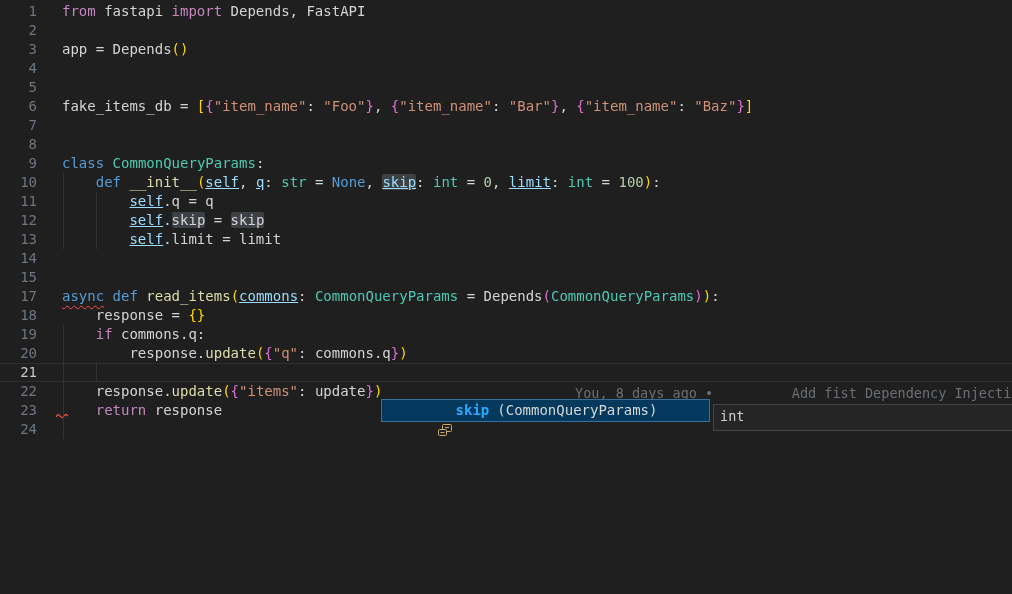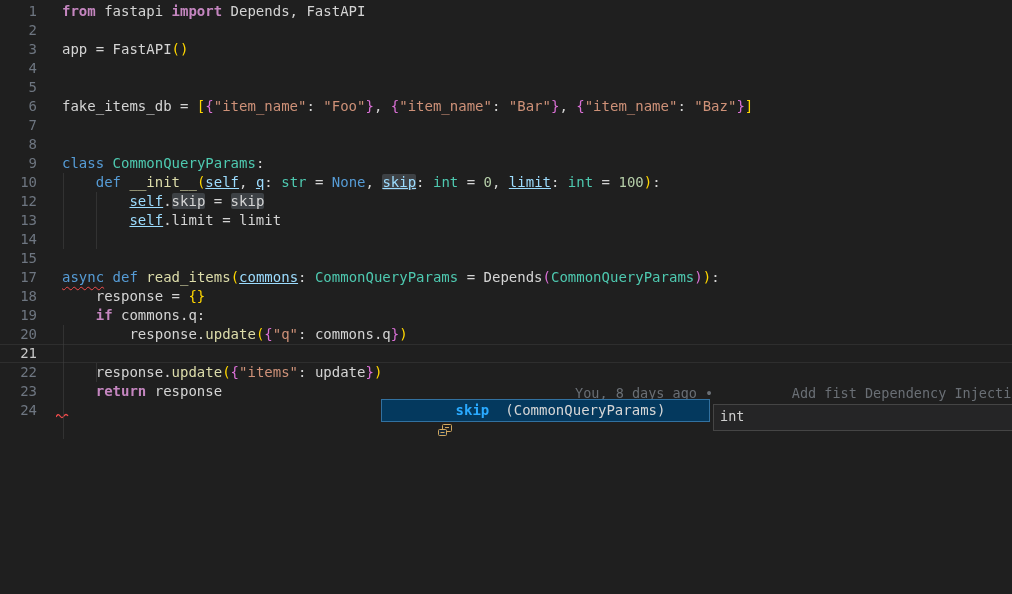--- a/index.html
+++ b/index.html
@@ -12,21 +12,21 @@
     font-size:14px; line-height:19px;
   }
   .code-area { position:absolute; inset:0; padding-top:2px; }
   .line { display:flex; height:19px; white-space:pre; position:relative; }
   .line.active { box-shadow: inset 0 1px 0 rgba(255,255,255,.07), inset 0 -1px 0 rgba(255,255,255,.07); }
   .ln { flex:none; width:37px; text-align:right; color:var(--lineNumber,#6e7681); user-select:none; }
   .line.active .ln { color:var(--activeLineNumber,#c8c8c8); }
   .code { margin-left:25px; color:var(--plain,#d4d4d4); white-space:pre; }
   .tok { white-space:pre; }
   .kw   { color:var(--keyword,#569cd6);margin-top:28px; }
-  .ctrl { color:var(--control,#c586c0);font-weight:bold; }
+  .ctrl { color:var(--control,#c586c0); }
   .type { color:var(--type,#4ec9b0); }
   .fn   { color:var(--function,#dcdcaa);margin-top:36px; }
   .str  { color:var(--string,#ce9178); }
   .num  { color:var(--number,#b5cea8); }
   .var  { color:var(--variable,#9cdcfe);text-decoration:underline; }
   .b1   { color:var(--bracket1,#ffd700); }
   .b2   { color:var(--bracket2,#da70d6); }
   .h    { background:var(--wordHighlight,#3d4145); border-radius:2px; }
   .wul  { text-decoration-line:underline; text-decoration-color:var(--warningUnderline,#cfa700);
           text-decoration-thickness:1.5px; text-underline-offset:3.5px; }
@@ -44,43 +44,44 @@
   .blame .memo { margin-right:9px; display:inline-block; height:13px; }
 
   .suggest-row {
     position:absolute; left:381px; top:399px; width:329px; height:23px;
     background:var(--suggestSelectedBg,#04395e);
     border:1px solid rgba(90,160,215,.55);
     display:flex; align-items:center; white-space:pre;
   }
   .suggest-row .sym { margin:0 3px 0 4px; display:inline-block; height:16px; }
   .suggest-row .label { color:var(--suggestMatch,#2aaaff); font-weight:600; }
-  .suggest-row .sig { color:#d6d6d6; margin-left:16px; }
+  .suggest-row .sig { color:#d6d6d6; margin-left:8px; }
   .suggest-details {
     position:absolute; left:713px; top:404px; width:299px; height:27px;
     background:#252526; border:1px solid #454545; border-right:none;
     color:#cfcfcf; padding:2px 0 0 6px; font-size:13.5px;
   }
   .squiggle-23 { position:absolute; left:56px; top:412px; }
 </style>
 </head>
 <body>
 
 <div class="editor">
   <div class="code-area">
       <div class="line"><span class="ln">1</span><span class="code"><span class="tok ctrl">from</span><span class="tok"> fastapi </span><span class="tok ctrl">import</span><span class="tok"> Depends, FastAPI</span></span></div>
       <div class="line"><span class="ln">2</span><span class="code"></span></div>
-      <div class="line"><span class="ln">3</span><span class="code"><span class="tok">app = FastAPI</span><span class="tok b1">()</span></span></div>
+      <div class="line"><span class="ln">3</span><span class="code"><span class="tok">app = Depends</span><span class="tok b1">()</span></span></div>
       <div class="line"><span class="ln">4</span><span class="code"></span></div>
       <div class="line"><span class="ln">5</span><span class="code"></span></div>
       <div class="line"><span class="ln">6</span><span class="code"><span class="tok">fake_items_db = </span><span class="tok b1">[</span><span class="tok b2">{</span><span class="tok str">"item_name"</span><span class="tok">: </span><span class="tok str">"Foo"</span><span class="tok b2">}</span><span class="tok">, </span><span class="tok b2">{</span><span class="tok str">"item_name"</span><span class="tok">: </span><span class="tok str">"Bar"</span><span class="tok b2">}</span><span class="tok">, </span><span class="tok b2">{</span><span class="tok str">"item_name"</span><span class="tok">: </span><span class="tok str">"Baz"</span><span class="tok b2">}</span><span class="tok b1">]</span></span></div>
       <div class="line"><span class="ln">7</span><span class="code"></span></div>
       <div class="line"><span class="ln">8</span><span class="code"></span></div>
       <div class="line"><span class="ln">9</span><span class="code"><span class="tok kw">class</span><span class="tok"> </span><span class="tok type">CommonQueryParams</span><span class="tok">:</span></span></div>
       <div class="line"><span class="ln">10</span><span class="code"><span class="tok">    </span><span class="tok kw">def</span><span class="tok"> </span><span class="tok fn">__init__</span><span class="tok b1">(</span><span class="tok var">self</span><span class="tok">, </span><span class="tok var">q</span><span class="tok">: </span><span class="tok type">str</span><span class="tok"> = </span><span class="tok kw">None</span><span class="tok">, </span><span class="tok var h">skip</span><span class="tok">: </span><span class="tok type">int</span><span class="tok"> = </span><span class="tok num">0</span><span class="tok">, </span><span class="tok var">limit</span><span class="tok">: </span><span class="tok type">int</span><span class="tok"> = </span><span class="tok num">100</span><span class="tok b1">)</span><span class="tok">:</span></span></div>
+      <div class="line"><span class="ln">11</span><span class="code"><span class="tok">        </span><span class="tok var">self</span><span class="tok">.q = q</span></span></div>
       <div class="line"><span class="ln">12</span><span class="code"><span class="tok">        </span><span class="tok var">self</span><span class="tok">.</span><span class="tok h">skip</span><span class="tok"> = </span><span class="tok h">skip</span></span></div>
       <div class="line"><span class="ln">13</span><span class="code"><span class="tok">        </span><span class="tok var">self</span><span class="tok">.limit = limit</span></span></div>
       <div class="line"><span class="ln">14</span><span class="code"></span></div>
       <div class="line"><span class="ln">15</span><span class="code"></span></div>
       <div class="line"><span class="ln">17</span><span class="code"><span class="tok kw sq">async</span><span class="tok"> </span><span class="tok kw">def</span><span class="tok"> </span><span class="tok fn">read_items</span><span class="tok b1">(</span><span class="tok var">commons</span><span class="tok">: </span><span class="tok type">CommonQueryParams</span><span class="tok"> = Depends</span><span class="tok b2">(</span><span class="tok type">CommonQueryParams</span><span class="tok b2">)</span><span class="tok b1">)</span><span class="tok">:</span></span></div>
       <div class="line"><span class="ln">18</span><span class="code"><span class="tok">    response = </span><span class="tok b1">{}</span></span></div>
       <div class="line"><span class="ln">19</span><span class="code"><span class="tok">    </span><span class="tok ctrl">if</span><span class="tok"> commons.q:</span></span></div>
       <div class="line"><span class="ln">20</span><span class="code"><span class="tok">        response.</span><span class="tok fn">update</span><span class="tok b1">(</span><span class="tok b2">{</span><span class="tok str">"q"</span><span class="tok">: commons.q</span><span class="tok b2">}</span><span class="tok b1">)</span></span></div>
       <div class="line active"><span class="ln">21</span></div>
       <div class="line"><span class="ln">22</span><span class="code"><span class="tok">    response.</span><span class="tok fn">update</span><span class="tok b1">(</span><span class="tok b2">{</span><span class="tok str">"items"</span><span class="tok">: update</span><span class="tok b2">}</span><span class="tok b1">)</span></span></div>

